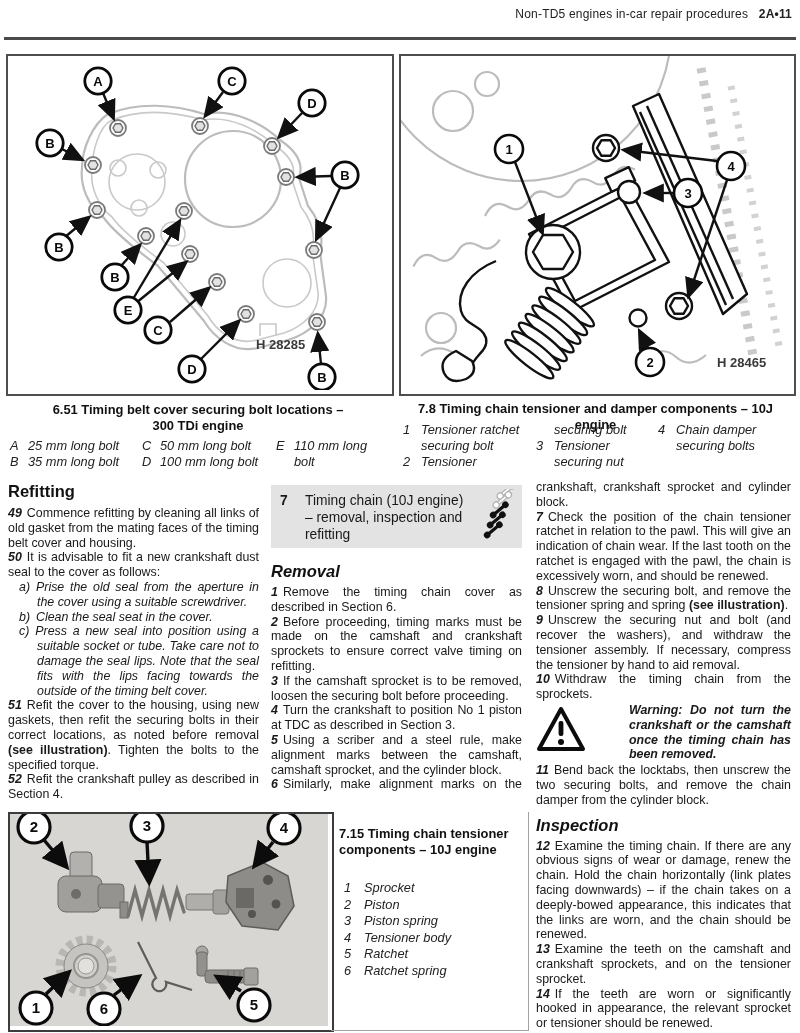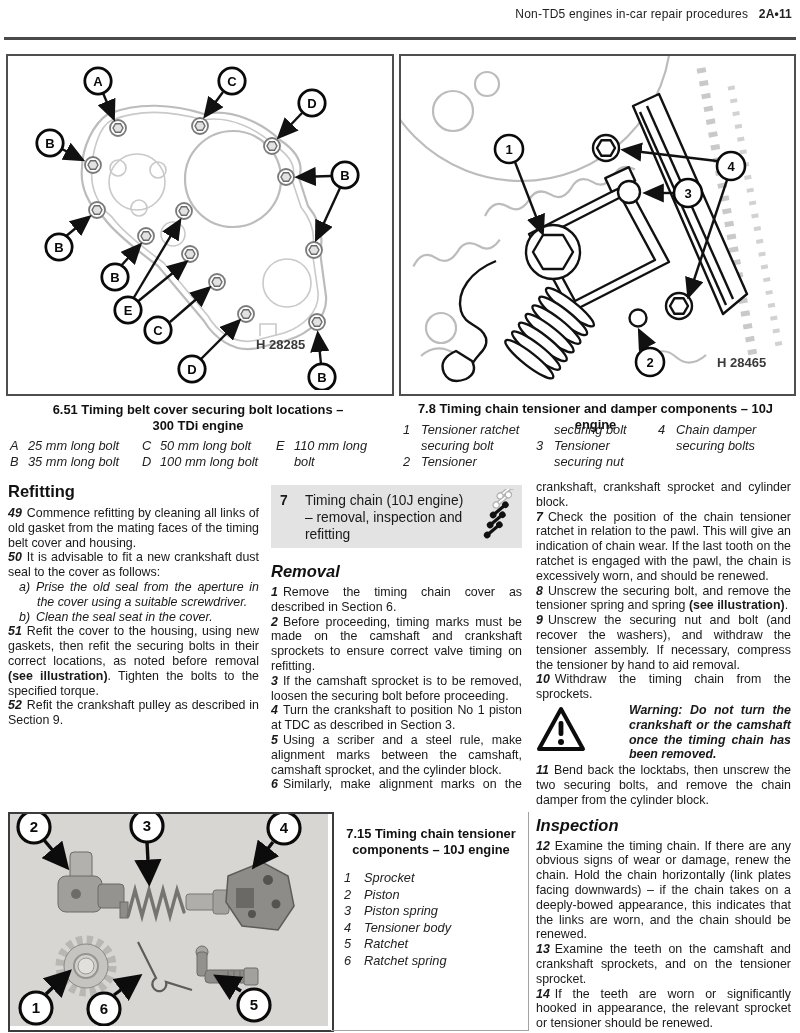--- a/index.html
+++ b/index.html
@@ -50,21 +50,21 @@
   .secbox{position:relative;background:#e3e3e3;height:63px;margin:4px 0 13px 0;display:flex;align-items:flex-start;padding:7px 8px 0 9px;box-sizing:border-box;}
   .sb-num{font-weight:700;font-size:13.8px;line-height:17px;width:25px;flex:0 0 25px;}
   .sb-title{font-weight:400;font-size:13.8px;line-height:17px;width:168px;}
   .sb-icon{position:absolute;right:5px;top:4px;}
   
   .warn{display:flex;margin:1px 0 1px 0;gap:37px;}
   .warn-ic{flex:0 0 56px;padding-top:3px;}
   .warn-tx{flex:1;font-weight:700;font-style:italic;text-align:justify;}
   
   #cap3{position:absolute;left:339px;top:826px;width:184px;}
-  #cap3 .t{font-weight:700;font-size:12.9px;line-height:16px;text-align:center;margin-bottom:12px;color:#111;}
+  #cap3 .t{font-weight:700;font-size:12.9px;line-height:16px;margin-bottom:22px;color:#111;}
   #cap3 .row{display:flex;font-style:italic;font-size:12.8px;line-height:16.5px;color:#222;}
   #cap3 .row .lk{flex:0 0 20px;padding-left:5px;}
   .vdiv{position:absolute;left:528px;top:812px;width:1px;height:219px;background:#a2a2a2;}
   .bdiv{position:absolute;left:331px;top:1030px;width:198px;height:1px;background:#a2a2a2;}
   
   .co circle{fill:#fff;stroke:#0a0a0a;stroke-width:2.8;}
   .co text{font-family:"Liberation Sans",sans-serif;font-weight:700;font-size:13px;text-anchor:middle;fill:#0a0a0a;}
   .co2 circle{stroke-width:2.6;}
   .co3 circle{fill:#fff;stroke:#0a0a0a;stroke-width:3.2;}
   .co3 text{font-size:15px;}
@@ -327,22 +327,23 @@
         </div>
     </div>
   </div>
 
   <div class="col" id="c1">
     <div class="head">Refitting</div>
     <p class="step"><span class="sn">49</span><span>Commence refitting by cleaning all links of old gasket from the mating faces of the timing belt cover and housing.</span></p>
     <p class="step"><span class="sn">50</span><span>It is advisable to fit a new crankshaft dust seal to the cover as follows:</span></p>
     <p class="sub"><span class="sk">a)</span><span>Prise the old seal from the aperture in the cover using a suitable screwdriver.</span></p>
     <p class="sub"><span class="sk">b)</span><span>Clean the seal seat in the cover.</span></p>
+    <p class="sub"><span class="sk">c)</span><span>Press a new seal into position using a suitable socket or tube. Take care not to damage the seal lips. Note that the seal fits with the lips facing towards the outside of the timing belt cover.</span></p>
     <p class="step"><span class="sn">51</span><span>Refit the cover to the housing, using new gaskets, then refit the securing bolts in their correct locations, as noted before removal </span><span class="bh">(see illustration)</span><span>. Tighten the bolts to the specified torque.</span></p>
-    <p class="step"><span class="sn">52</span><span>Refit the crankshaft pulley as described in Section 9.</span></p>
+    <p class="step"><span class="sn">52</span><span>Refit the crankshaft pulley as described in Section 4.</span></p>
   </div>
 
   <div class="col" id="c2">
     <div class="secbox">
       <div class="sb-num">7</div>
       <div class="sb-title">
         <div>Timing chain (10J engine)</div>
         <div>– removal, inspection and</div>
         <div>refitting</div>
       </div>

